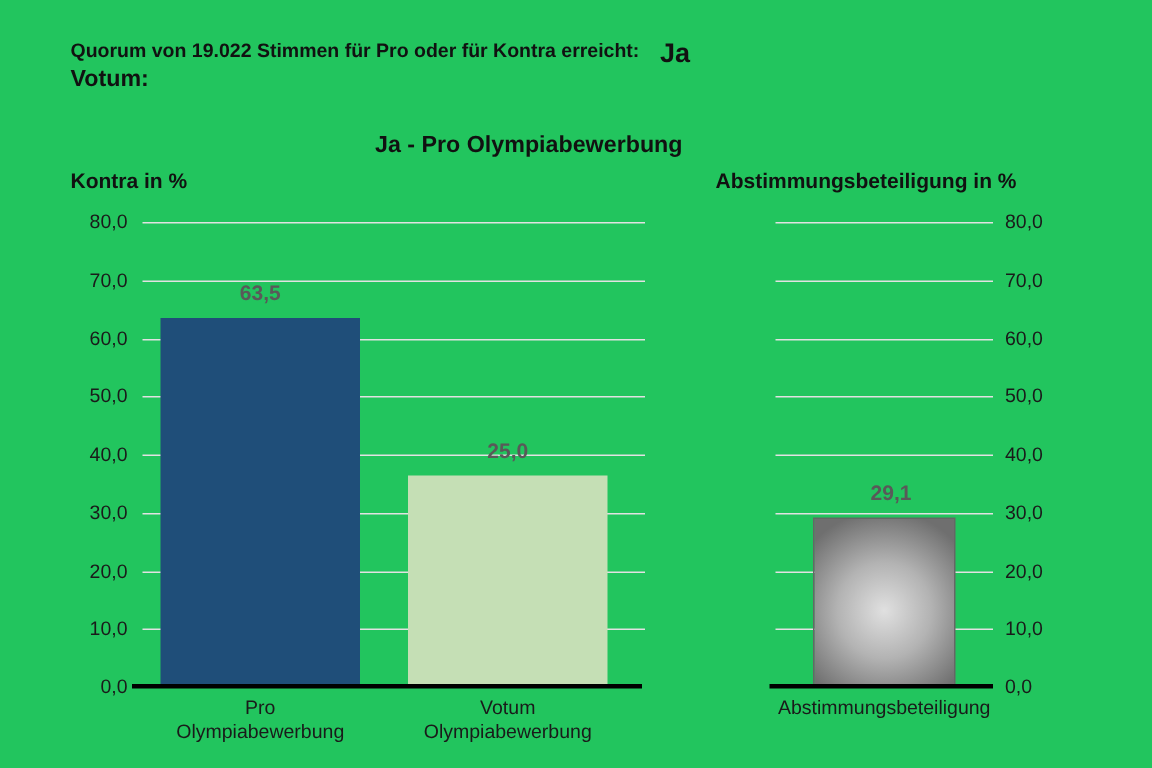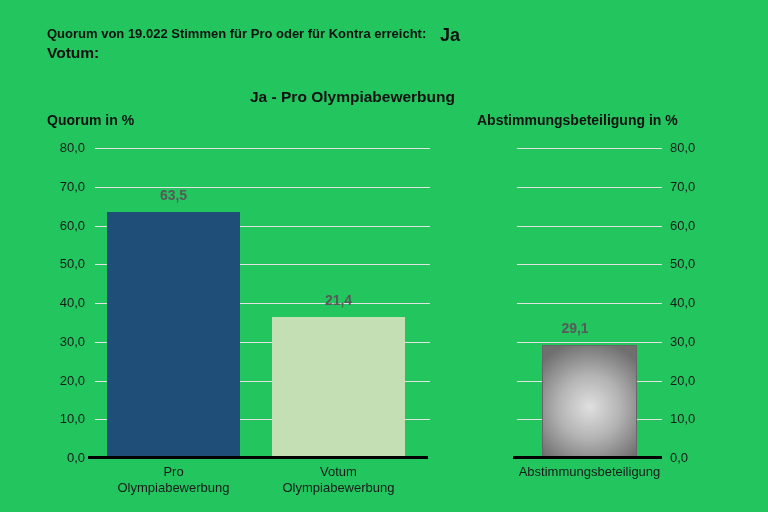--- a/index.html
+++ b/index.html
@@ -79,21 +79,21 @@
 <body>
 
 <div class="page">
 
   <div class="abs hdr-line1">Quorum von 19.022 Stimmen für Pro oder für Kontra erreicht:</div>
   <div class="abs hdr-quorum-value">Ja</div>
 
   <div class="abs hdr-votum-label">Votum:</div>
   <div class="abs hdr-votum-value">Ja - Pro Olympiabewerbung</div>
 
-  <div class="abs chart-title" style="left:47px;">Quorum in %</div>
+  <div class="abs chart-title" style="left:47px;">Kontra in %</div>
   <div class="abs chart-title" style="left:477px;">Abstimmungsbeteiligung in %</div>
 
   <div id="chart0">
       <div class="gridline" style="left: 95px; width: 335px; top: 148px;"></div>
       <div class="ytick" style="top: 140px; left: 30px; width: 55px; text-align: right;">80,0</div>
       <div class="gridline" style="left: 95px; width: 335px; top: 187px;"></div>
       <div class="ytick" style="top: 179px; left: 30px; width: 55px; text-align: right;">70,0</div>
       <div class="gridline" style="left: 95px; width: 335px; top: 226px;"></div>
       <div class="ytick" style="top: 218px; left: 30px; width: 55px; text-align: right;">60,0</div>
       <div class="gridline" style="left: 95px; width: 335px; top: 264px;"></div>
@@ -104,21 +104,21 @@
       <div class="ytick" style="top: 334px; left: 30px; width: 55px; text-align: right;">30,0</div>
       <div class="gridline" style="left: 95px; width: 335px; top: 381px;"></div>
       <div class="ytick" style="top: 373px; left: 30px; width: 55px; text-align: right;">20,0</div>
       <div class="gridline" style="left: 95px; width: 335px; top: 419px;"></div>
       <div class="ytick" style="top: 411px; left: 30px; width: 55px; text-align: right;">10,0</div>
       <div class="ytick" style="top: 450px; left: 30px; width: 55px; text-align: right;">0,0</div>
       <div class="bar bar-blue" style="left: 107px; width: 133px; top: 212px; height: 246px;"></div>
       <div class="value-label" style="left: 133.5px; width: 80px; top: 185px;">63,5</div>
       <div class="cat-label" style="left: 108.5px; width: 130px; top: 464px; text-align: center;">Pro Olympiabewerbung</div>
       <div class="bar bar-green" style="left: 272px; width: 133px; top: 317px; height: 141px;"></div>
-      <div class="value-label" style="left: 298.5px; width: 80px; top: 290px;">21,4</div>
+      <div class="value-label" style="left: 298.5px; width: 80px; top: 290px;">25,0</div>
       <div class="cat-label" style="left: 273.5px; width: 130px; top: 464px;">Votum Olympiabewerbung</div>
       <div class="baseline" style="left: 88px; width: 340px; top: 456px;"></div>
     </div>
   <div id="chart1">
       <div class="gridline" style="left: 517px; width: 145px; top: 148px;"></div>
       <div class="ytick" style="top: 140px; left: 670px; width: 60px; text-align: left;">80,0</div>
       <div class="gridline" style="left: 517px; width: 145px; top: 187px;"></div>
       <div class="ytick" style="top: 179px; left: 670px; width: 60px; text-align: left;">70,0</div>
       <div class="gridline" style="left: 517px; width: 145px; top: 226px;"></div>
       <div class="ytick" style="top: 218px; left: 670px; width: 60px; text-align: left;">60,0</div>
@@ -127,18 +127,18 @@
       <div class="gridline" style="left: 517px; width: 145px; top: 303px;"></div>
       <div class="ytick" style="top: 295px; left: 670px; width: 60px; text-align: left;">40,0</div>
       <div class="gridline" style="left: 517px; width: 145px; top: 342px;"></div>
       <div class="ytick" style="top: 334px; left: 670px; width: 60px; text-align: left;">30,0</div>
       <div class="gridline" style="left: 517px; width: 145px; top: 381px;"></div>
       <div class="ytick" style="top: 373px; left: 670px; width: 60px; text-align: left;">20,0</div>
       <div class="gridline" style="left: 517px; width: 145px; top: 419px;"></div>
       <div class="ytick" style="top: 411px; left: 670px; width: 60px; text-align: left;">10,0</div>
       <div class="ytick" style="top: 450px; left: 670px; width: 60px; text-align: left;">0,0</div>
       <div class="bar bar-gray" style="left: 542px; width: 95px; top: 345px; height: 113px;"></div>
-      <div class="value-label" style="left: 535px; width: 80px; top: 318px;">29,1</div>
+      <div class="value-label" style="left: 554px; width: 80px; top: 318px;">29,1</div>
       <div class="cat-label" style="left: 479.5px; width: 220px; top: 464px;">Abstimmungsbeteiligung</div>
       <div class="baseline" style="left: 513px; width: 149px; top: 456px;"></div>
     </div>
 
 </div>
 
 </body></html>

